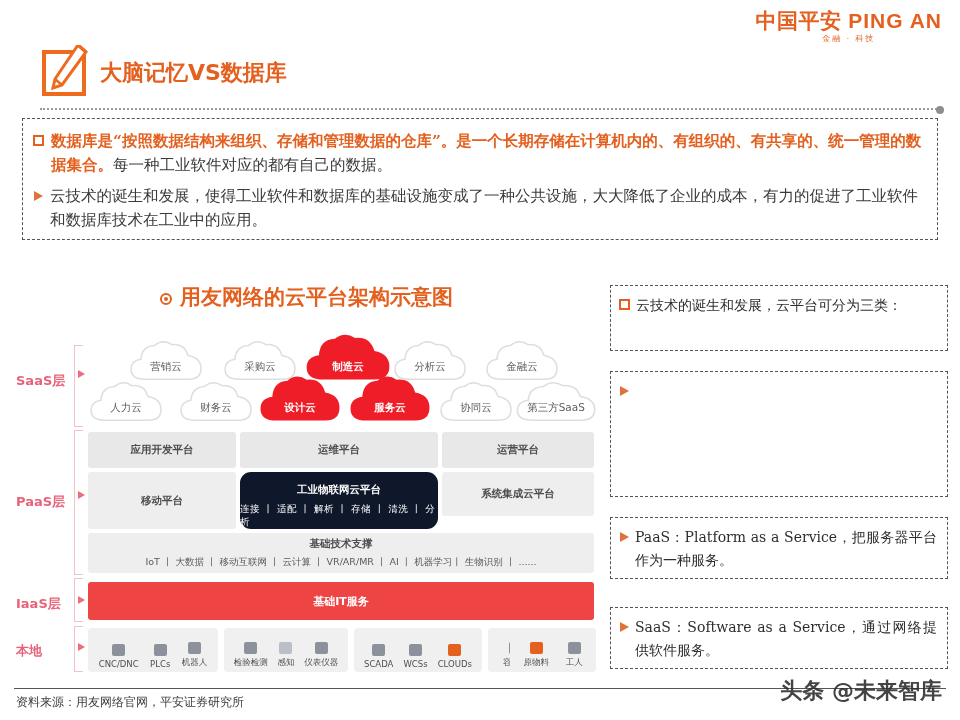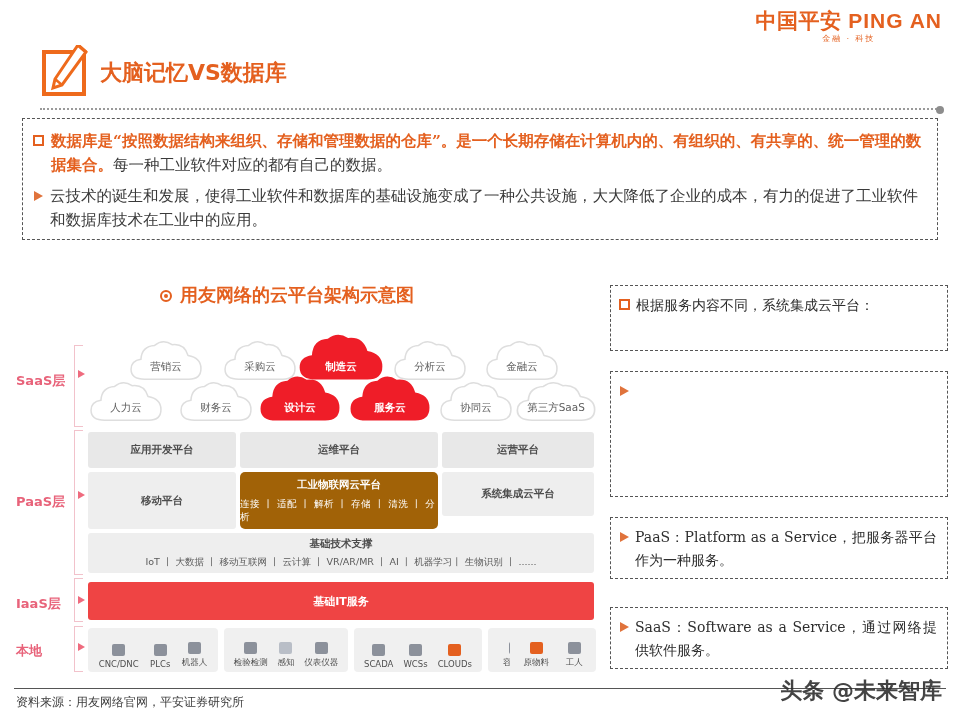--- a/index.html
+++ b/index.html
@@ -75,21 +75,21 @@
     font-size: 15.5px; line-height: 1.55; color: #3a3a3a;
   }
   .callout-text .hl {
     color: #e4601f; font-weight: bold;
   }
 
   
   #diagram-title {
     position: absolute; left: 160px; top: 283px;
     font-family: "DejaVu Serif", serif;
-    font-size: 18px; font-weight: bold; color: #e4601f;
+    font-size: 21px; font-weight: bold; color: #e4601f;
     white-space: nowrap;
   }
   #diagram-title .ring {
     display: inline-block; width: 12px; height: 12px;
     border: 2px solid #e4601f; border-radius: 50%;
     position: relative; top: 1px; margin-right: 8px;
   }
   #diagram-title .ring::after {
     content: ""; position: absolute; left: 2px; top: 2px;
     width: 4px; height: 4px; border-radius: 50%; background: #e4601f;
@@ -133,21 +133,21 @@
     position: absolute;
     background: #e8e8e8;
     border-radius: 3px;
     display: flex; flex-direction: column;
     align-items: center; justify-content: center;
     font-family: "DejaVu Sans", sans-serif;
     font-size: 10.5px; color: #4c4c4c; font-weight: bold;
   }
   .paas-box.light { background: #eeeeee; }
   .paas-box.red {
-    background: #a16207; color: #fff; border-radius: 5px;
+    background: #0f172a; color: #fff; border-radius: 11px; justify-content: flex-end;
   }
   .paas-box.red .sub {
     font-size: 9.5px; font-weight: normal; margin-top: 6px;
     color: #ffffff; letter-spacing: 0.5px;
   }
   .paas-box .sub {
     font-size: 9.5px; font-weight: normal; margin-top: 5px; color: #5a5a5a;
   }
 
   #iaas-bar {
@@ -272,21 +272,21 @@
       <path d="M22,55 Q4,55 4,42 Q4,31 17,29 Q18,12 35,11 Q46,2 58,10 Q74,8 79,24 Q96,27 96,41 Q96,55 80,55 Z" fill="#ffffff" stroke="#dedede" stroke-width="2"></path>
     </svg>
   <span class="cloud-label">营销云</span>
 </div>
 <div class="cloud white" style="left:222px; top:337px; width:76px; height:46px;">
   <svg class="cloud-shape" viewBox="0 0 100 60" preserveAspectRatio="none">
       <path d="M22,55 Q4,55 4,42 Q4,31 17,29 Q18,12 35,11 Q46,2 58,10 Q74,8 79,24 Q96,27 96,41 Q96,55 80,55 Z" fill="#ffffff" stroke="#dedede" stroke-width="2"></path>
     </svg>
   <span class="cloud-label">采购云</span>
 </div>
-<div class="cloud red" style="left:297px; top:331px; width:88px; height:52px;">
+<div class="cloud red" style="left:304px; top:331px; width:88px; height:52px;">
   <svg class="cloud-shape" viewBox="0 0 100 60" preserveAspectRatio="none">
       <path d="M22,56 Q3,56 3,42 Q3,30 17,28 Q18,10 35,9 Q46,0 58,8 Q75,6 80,23 Q97,26 97,41 Q97,56 80,56 Z" fill="#ef1d28"></path>
     </svg>
   <span class="cloud-label">制造云</span>
 </div>
 <div class="cloud white" style="left:392px; top:337px; width:76px; height:46px;">
   <svg class="cloud-shape" viewBox="0 0 100 60" preserveAspectRatio="none">
       <path d="M22,55 Q4,55 4,42 Q4,31 17,29 Q18,12 35,11 Q46,2 58,10 Q74,8 79,24 Q96,27 96,41 Q96,55 80,55 Z" fill="#ffffff" stroke="#dedede" stroke-width="2"></path>
     </svg>
   <span class="cloud-label">分析云</span>
@@ -423,21 +423,21 @@
       <span class="lbl">原物料</span>
     </div>
   <div class="local-item">
       <span class="ico"></span>
       <span class="lbl">工人</span>
     </div>
 </div>
 
 <div class="right-box" style="top:285px; height:66px;">
   <div class="sq-bullet" style="margin-top:5px;"></div>
-  <div class="right-text">根据服务内容不同，系统集成云平台：</div>
+  <div class="right-text">云技术的诞生和发展，云平台可分为三类：</div>
 </div>
 
 <div class="right-box" style="top:371px; height:126px;">
   <div class="tri-bullet" style="margin-top:6px;"></div>
 </div>
 
 <div class="right-box" style="top:517px; height:62px;">
   <div class="tri-bullet" style="margin-top:6px;"></div>
   <div class="right-text">PaaS：Platform as a Service，把服务器平台作为一种服务。</div>
 </div>

